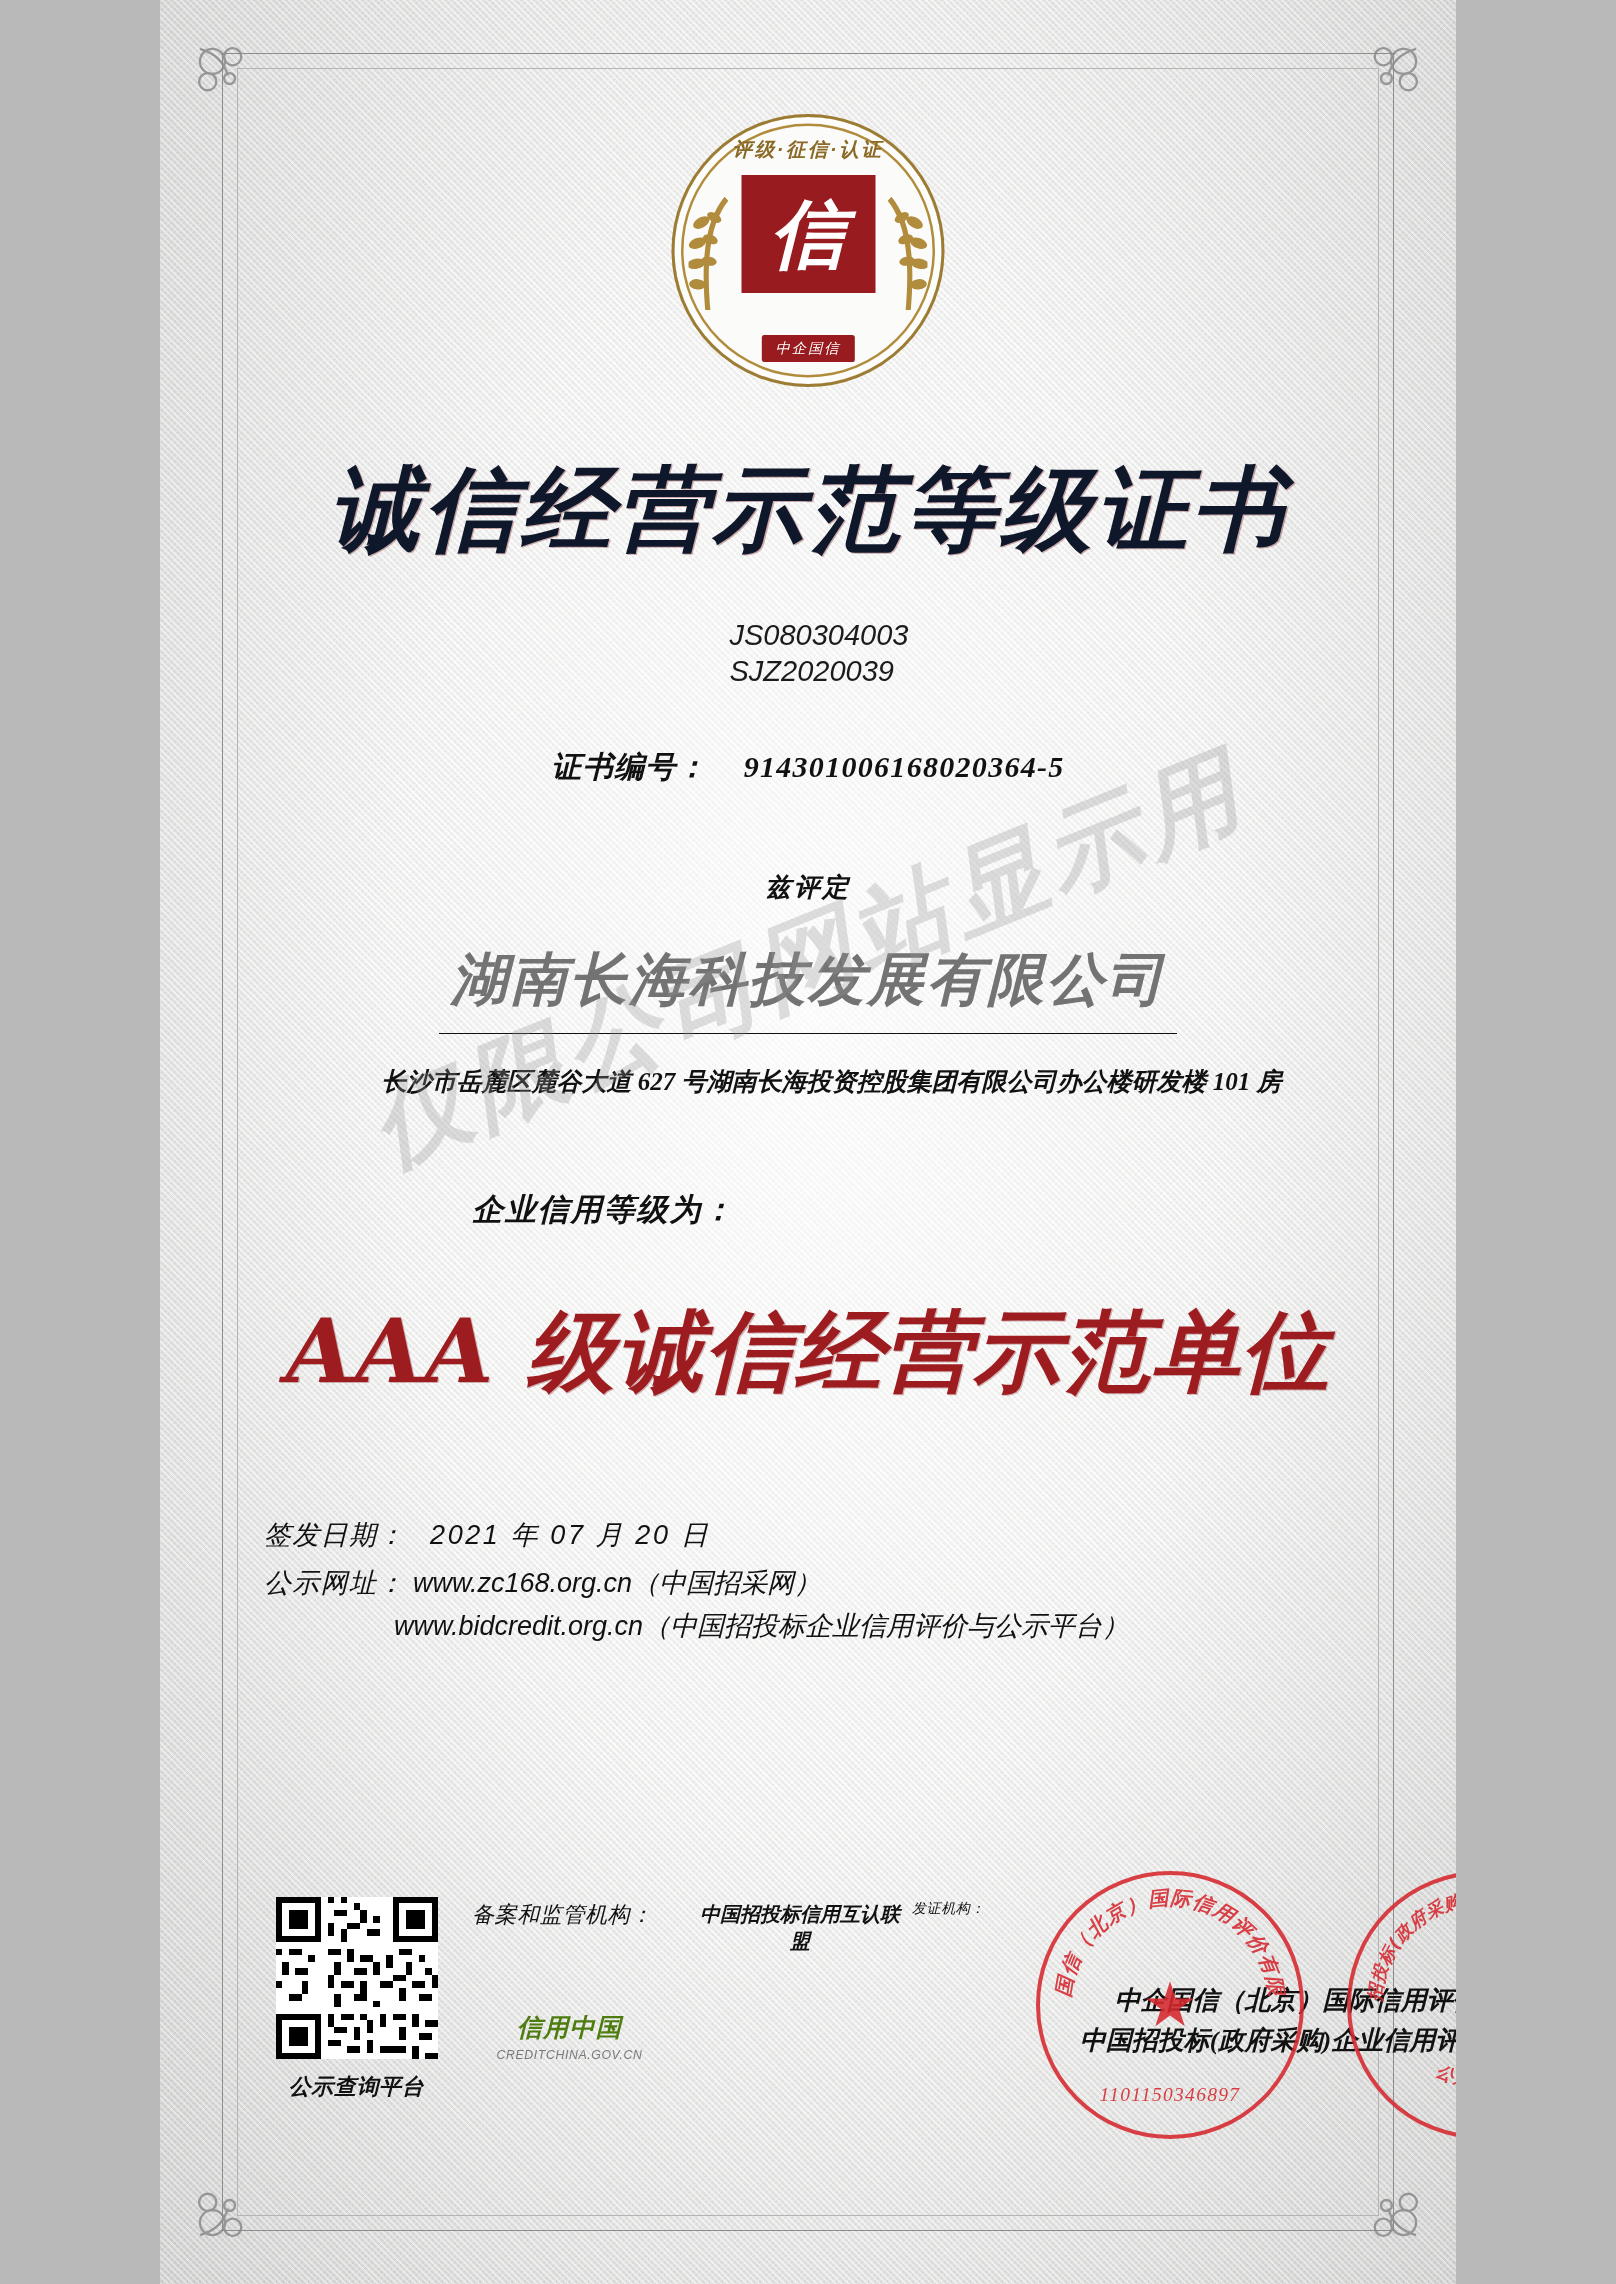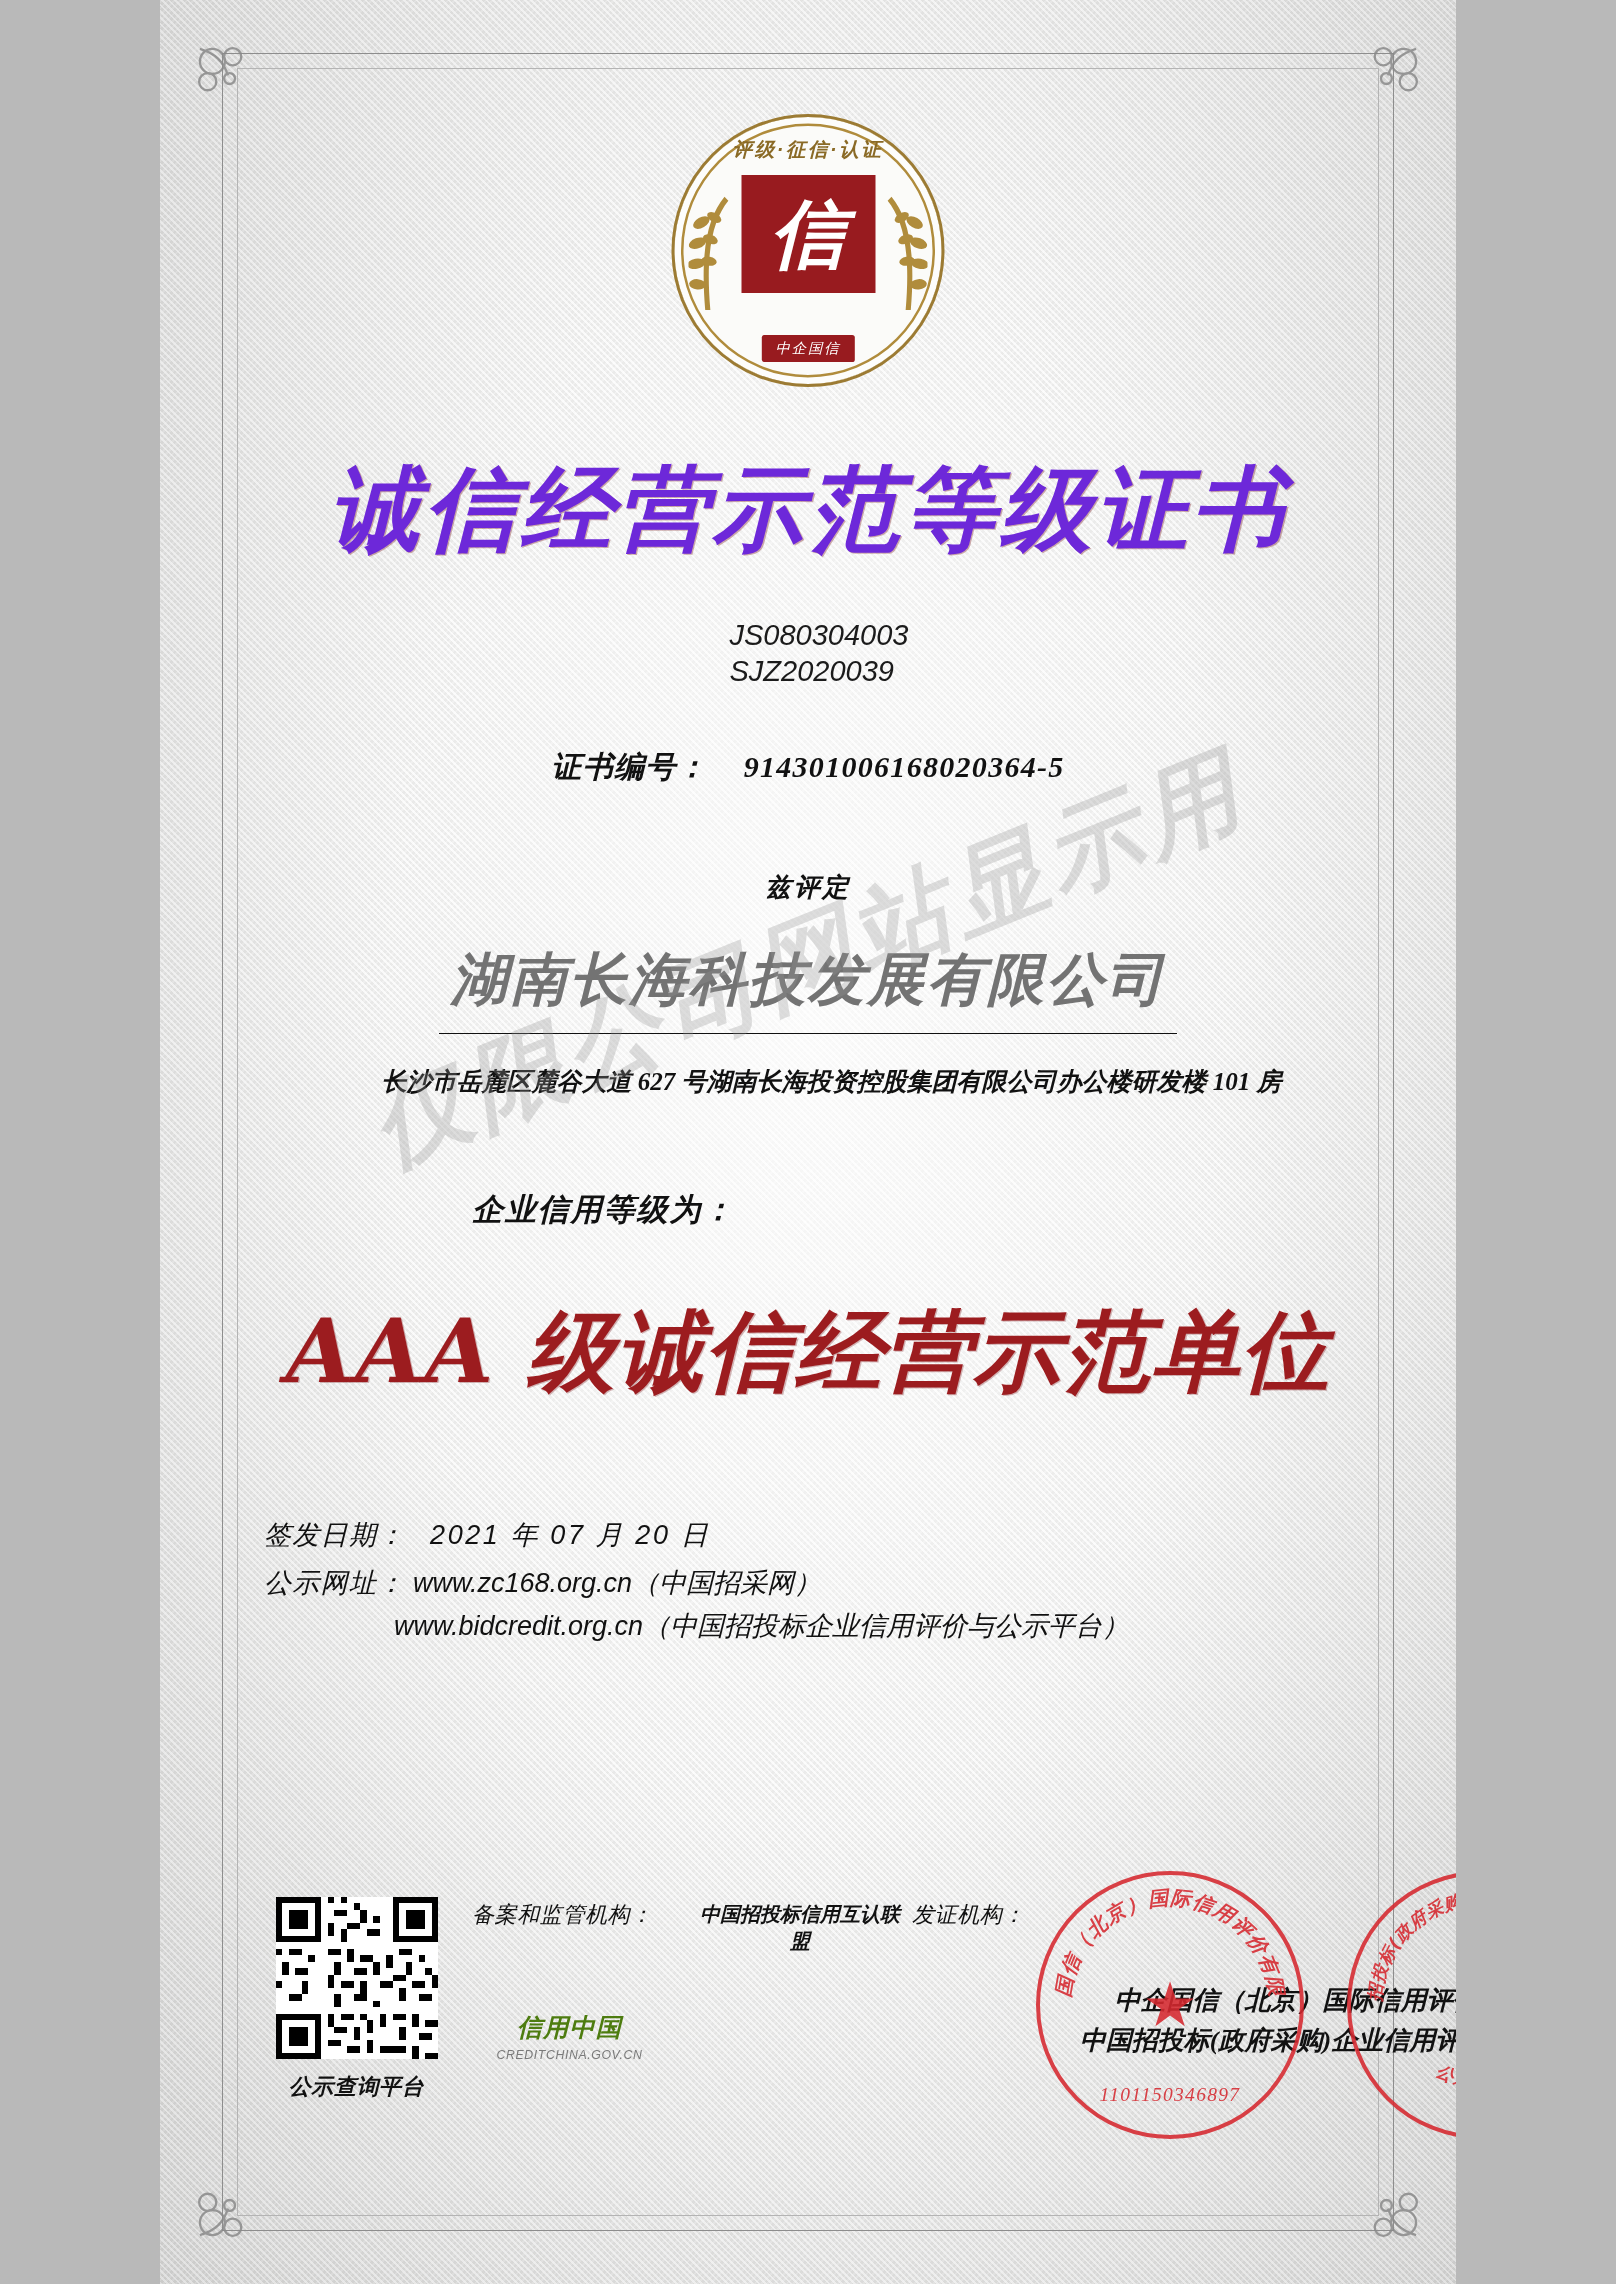--- a/index.html
+++ b/index.html
@@ -87,21 +87,21 @@
   .laurel{
     position:absolute;top:77px;width:45px;height:130px;color:#b08c3c;
   }
   .laurel.left{left:17px;}
   .laurel.right{right:17px;transform:scaleX(-1);}
   .laurel svg{width:100%;height:100%;}
 
   
   .main-title{
     position:absolute;left:0;right:0;top:448px;text-align:center;
-    color:#6d28d9;
+    color:#0f172a;
     font-family:"DejaVu Sans","Liberation Sans",sans-serif;
     font-weight:bold;
     font-size:92px;
     letter-spacing:3.9px;
     text-shadow:1.3px 1.3px 0 rgba(120,20,22,.35);
   }
   .filing-row{
     position:absolute;left:0;right:0;top:617px;
     display:flex;justify-content:center;align-items:flex-start;
     font-size:29px;color:#1b1b1b;
@@ -177,21 +177,21 @@
   .credit-china .en{font-size:12.3px;color:#7a7a7a;letter-spacing:0.6px;margin-top:3.9px;}
   .alliance{
     position:absolute;left:533px;top:6.5px;width:214px;text-align:center;
   }
   .alliance .logo{
     position:relative;width:149px;height:123px;margin:0 auto;
   }
   .alliance .logo svg{width:100%;height:100%;}
   .alliance .cap{font-size:20px;color:#111;font-weight:bold;margin-top:10.4px;letter-spacing:0px;}
   .issuer-label{
-    position:absolute;left:752px;top:15.6px;font-size:22px;color:#111;letter-spacing:0.6px;
+    position:absolute;left:752px;top:15.6px;font-size:14px;color:#111;letter-spacing:0.6px;
   }
   .issuer-lines{
     position:absolute;left:844px;top:97px;width:689px;text-align:center;
     font-size:26px;color:#111;font-weight:bold;line-height:1.55;
     font-family:"Liberation Serif","DejaVu Serif",serif;
   }
   .stamp{
     position:absolute;width:260px;height:260px;border-radius:50%;
     border:4.5px solid #d6282f;color:#d6282f;opacity:.88;
     top:-13px;

